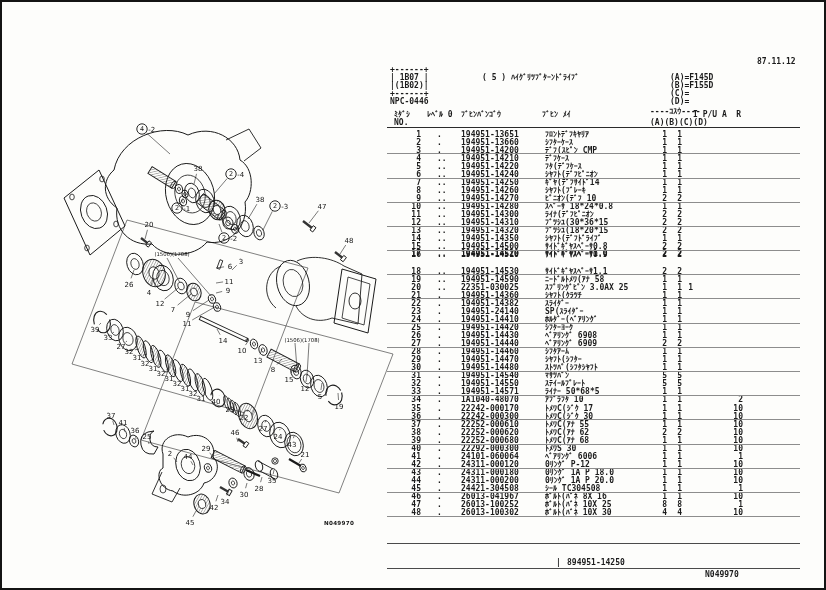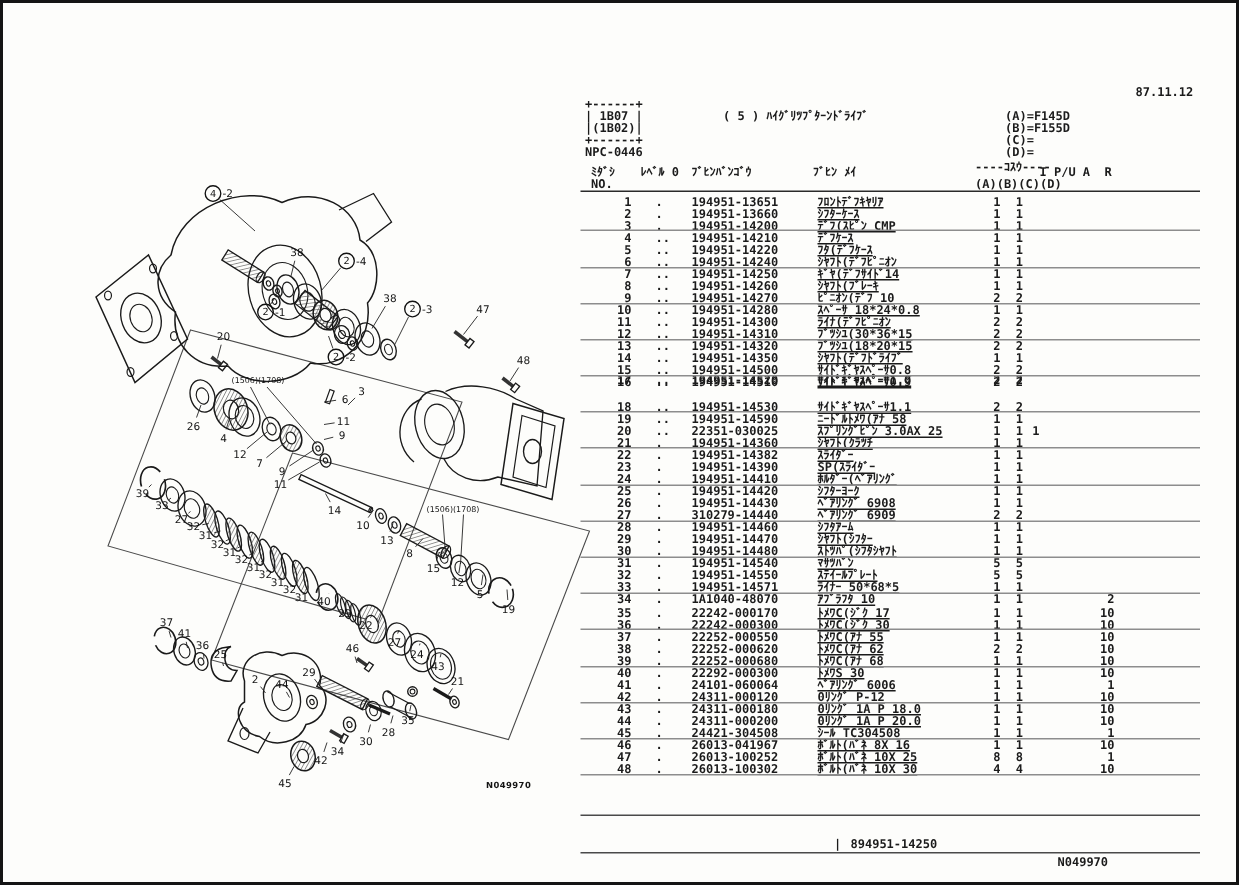--- a/index.html
+++ b/index.html
@@ -14,21 +14,21 @@
     position:absolute; left:385px; top:55px; width:418px; height:532px;
     font:700 8px/8px "DejaVu Sans Mono", monospace; color:#1b1b1b;
   }
   .abs { position:absolute; white-space:pre; }
   #rows { position:absolute; left:0; top:73.5px; width:418px; }
   .row { position:absolute; left:0; width:418px; height:8.06px; }
   .c   { position:absolute; top:0; white-space:pre; }
   .c.no { left:6px;  width:28px; text-align:right; }
   .c.lv { left:50px; }
   .c.pn { left:74px; }
-  .c.nm { left:158px;text-decoration:underline; }
+  .c.nm { left:158px; }
   .c.qa { left:266px; width:14px; text-align:right; }
   .c.qb { left:281px; width:14px; text-align:right; }
   .c.qc { left:293px; width:13px; text-align:right; }
   .c.pu { left:326px; width:30px; text-align:right; }
   .grule { position:absolute; left:0; width:413px; height:1px; background:#8d8d8d; }
   .hrule { position:absolute; left:0; width:413px; height:1.4px; background:#2a2a2a; }
   .frule { position:absolute; left:0; width:413px; height:1px; background:#4a4a4a; }
   svg text { font-family:"DejaVu Sans", sans-serif; fill:#131313; }
 </style>
 </head>
@@ -681,21 +681,21 @@
           <span class="c no">22</span>
           <span class="c lv">.</span>
           <span class="c pn">194951-14382</span>
           <span class="c nm">ｽﾗｲﾀﾞｰ</span>
           <span class="c qa">1</span>
           <span class="c qb">1</span>
         </div>
         <div class="row" style="top: 177.32px;">
           <span class="c no">23</span>
           <span class="c lv">.</span>
-          <span class="c pn">194951-14390</span>
+          <span class="c pn">194951-24140</span>
           <span class="c nm">SP(ｽﾗｲﾀﾞｰ</span>
           <span class="c qa">1</span>
           <span class="c qb">1</span>
         </div>
         <div class="row" style="top: 185.38px;">
           <span class="c no">24</span>
           <span class="c lv">.</span>
           <span class="c pn">194951-14410</span>
           <span class="c nm">ﾎﾙﾀﾞｰ(ﾍﾞｱﾘﾝｸﾞ</span>
           <span class="c qa">1</span>
@@ -713,21 +713,21 @@
           <span class="c no">26</span>
           <span class="c lv">.</span>
           <span class="c pn">194951-14430</span>
           <span class="c nm">ﾍﾞｱﾘﾝｸﾞ 6908</span>
           <span class="c qa">1</span>
           <span class="c qb">1</span>
         </div>
         <div class="row" style="top: 209.56px;">
           <span class="c no">27</span>
           <span class="c lv">.</span>
-          <span class="c pn">310279-14440</span>
+          <span class="c pn">194951-14440</span>
           <span class="c nm">ﾍﾞｱﾘﾝｸﾞ 6909</span>
           <span class="c qa">2</span>
           <span class="c qb">2</span>
         </div>
         <div class="row" style="top: 217.62px;">
           <span class="c no">28</span>
           <span class="c lv">.</span>
           <span class="c pn">194951-14460</span>
           <span class="c nm">ｼﾌﾀｱｰﾑ</span>
           <span class="c qa">1</span>
@@ -796,21 +796,21 @@
           <span class="c lv">.</span>
           <span class="c pn">22242-000300</span>
           <span class="c nm">ﾄﾒﾜC(ｼﾞｸ 30</span>
           <span class="c qa">1</span>
           <span class="c qb">1</span>
           <span class="c pu">10</span>
         </div>
         <div class="row" style="top: 290.16px;">
           <span class="c no">37</span>
           <span class="c lv">.</span>
-          <span class="c pn">22252-000550</span>
+          <span class="c pn">22252-000610</span>
           <span class="c nm">ﾄﾒﾜC(ｱﾅ 55</span>
           <span class="c qa">1</span>
           <span class="c qb">1</span>
           <span class="c pu">10</span>
         </div>
         <div class="row" style="top: 298.22px;">
           <span class="c no">38</span>
           <span class="c lv">.</span>
           <span class="c pn">22252-000620</span>
           <span class="c nm">ﾄﾒﾜC(ｱﾅ 62</span>

